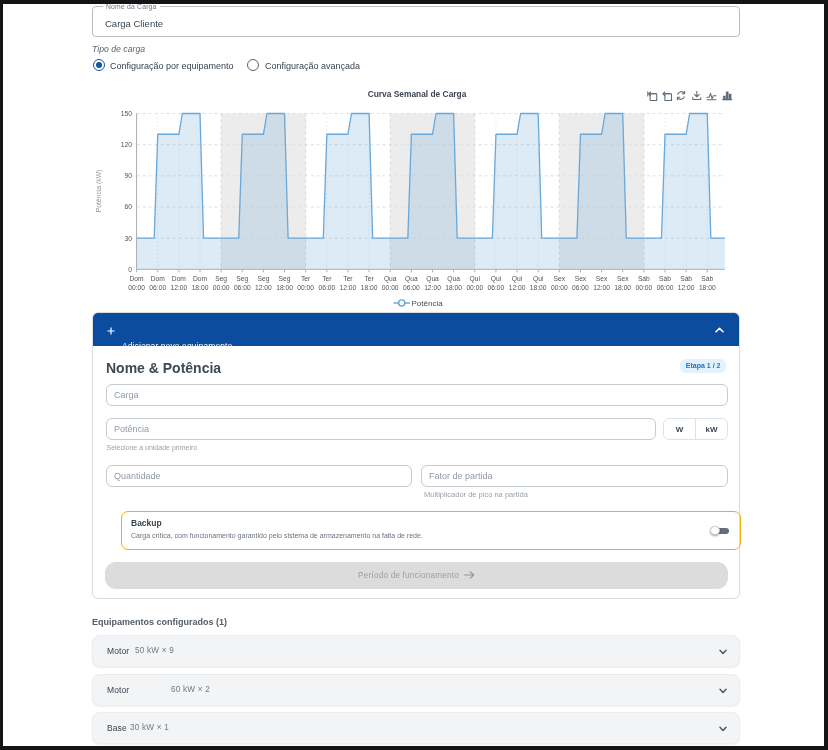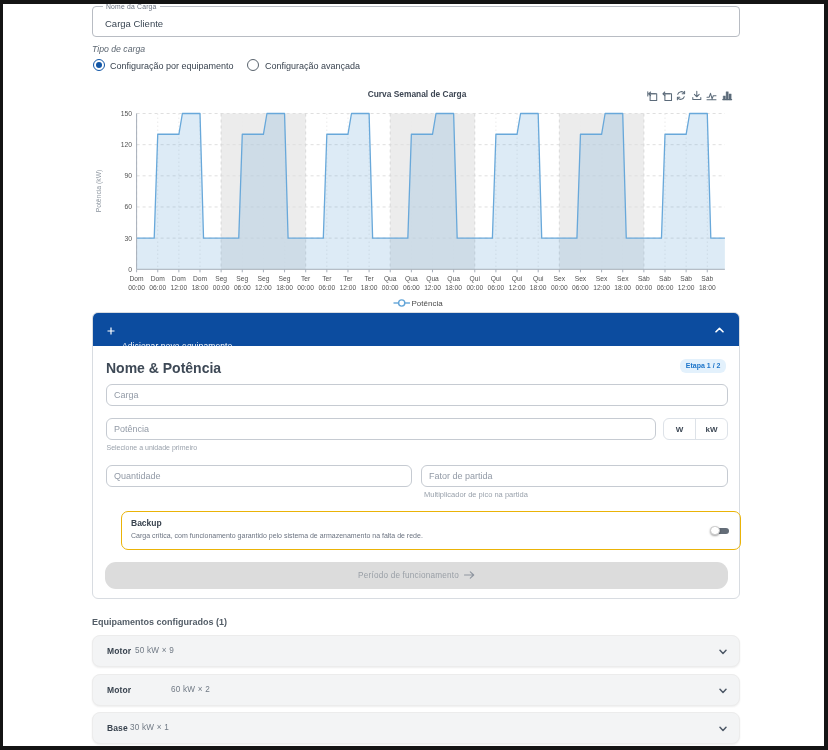--- a/index.html
+++ b/index.html
@@ -39,21 +39,21 @@
   .backup { position:absolute; left:14px; top:198px; width:620px; height:39px; border:1px solid #eab308; border-radius:7px;margin-left:14px; }
   .backup .bt { position:absolute; left:9px; top:6px; font-size:8.5px; font-weight:bold; color:#39434f; }
   .backup .bd { position:absolute; left:9px; top:20.5px; font-size:7px; color:#6b7380; }
   .switch { position:absolute; right:11px; top:12px; width:19px; height:14px; }
   .switch .track { position:absolute; left:4px; top:4.5px; width:15px; height:5.5px; background:#646d78; border-radius:3px; }
   .switch .thumb { position:absolute; left:0; top:2px; width:9.5px; height:9.5px; background:#fff; border-radius:50%; border:0.5px solid #c9c9c9; box-shadow:0 1px 2px rgba(0,0,0,0.35); }
   .disbtn { position:absolute; left:12px; top:249px; width:623px; height:27px; background:#dcdcdc; border-radius:11px; text-align:center; line-height:27px; font-size:8.2px; color:#999fa6; letter-spacing:0.2px; }
   .disbtn svg { vertical-align:-1.5px; margin-left:5px; }
   .eqtitle { left:92px; top:617px; font-size:9px; font-weight:bold; color:#535d67; }
   .acc { left:92px; width:648px; height:32px; background:#f3f4f5; border:1px solid #ececec; border-radius:8px; box-shadow:0 1px 2px rgba(0,0,0,0.07); }
-  .acc .n { position:absolute; left:14px; top:9.5px; font-size:8.5px; font-weight:bold; color:#39434f; letter-spacing:0.1px; }
+  .acc .n { position:absolute; left:14px; top:9.5px; font-size:8.5px; font-weight:normal; color:#39434f; letter-spacing:0.1px; }
   .acc .v { position:absolute; top:10px; font-size:8.2px; color:#717a85; letter-spacing:0.2px; }
   .acc svg { position:absolute; right:12.5px; top:13px; }
 </style>
 </head>
 <body>
 
 <div class="abs field1">
   <span class="lbl">Nome da Carga</span>
   <span class="val">Carga Cliente</span>
 </div>

